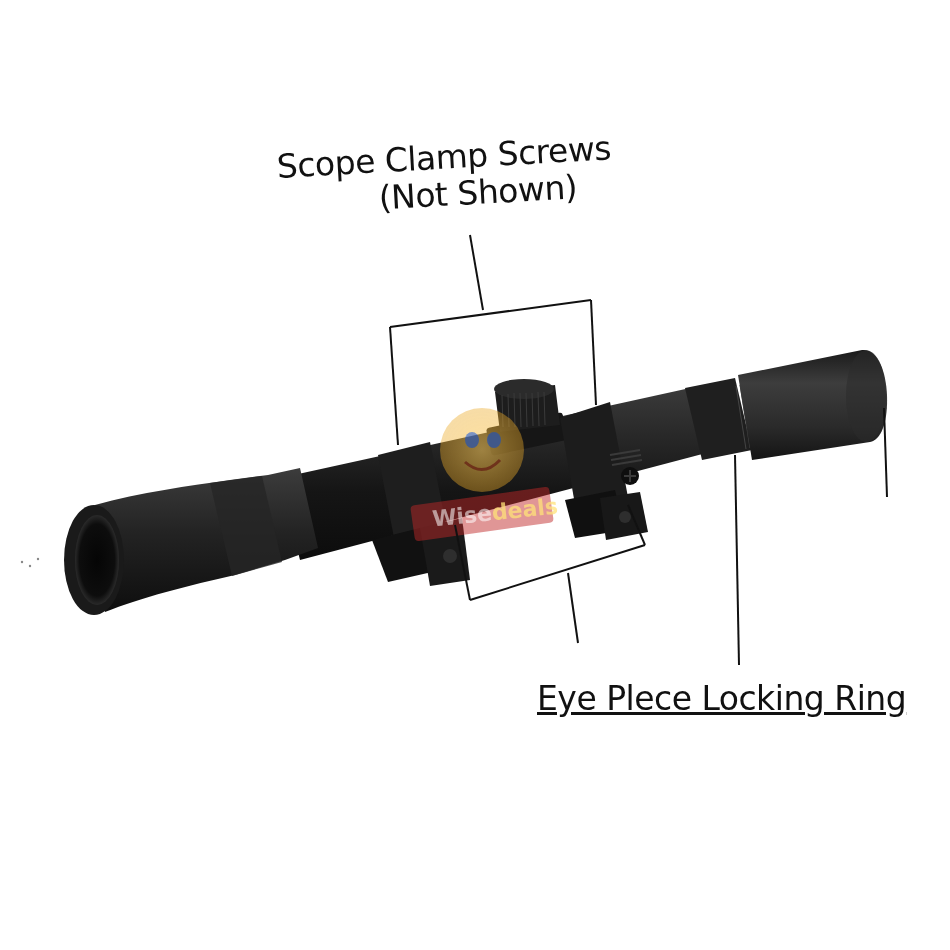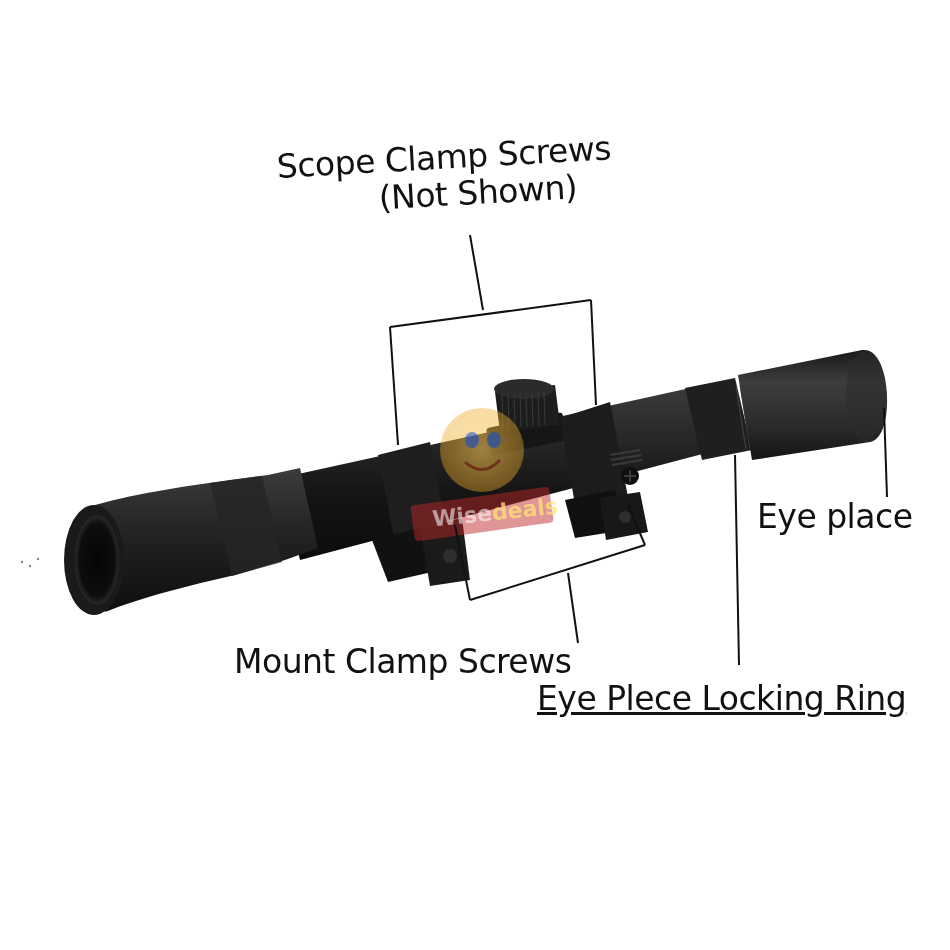--- a/index.html
+++ b/index.html
@@ -147,16 +147,14 @@
   </svg>
 
   <div class="watermark">
     <span>Wise</span><span class="d">deals</span>
   </div>
 
   <div class="label label-scope">
     <span>Scope Clamp Screws</span>
     <span class="l2">(Not Shown)</span>
   </div>
-  <div class="label label-mount">Mount Clamp Screws</div>
   <div class="label label-ring">Eye Plece Locking Ring</div>
-  <div class="label label-eye">Eye place</div>
 </div>
 
 </body></html>

